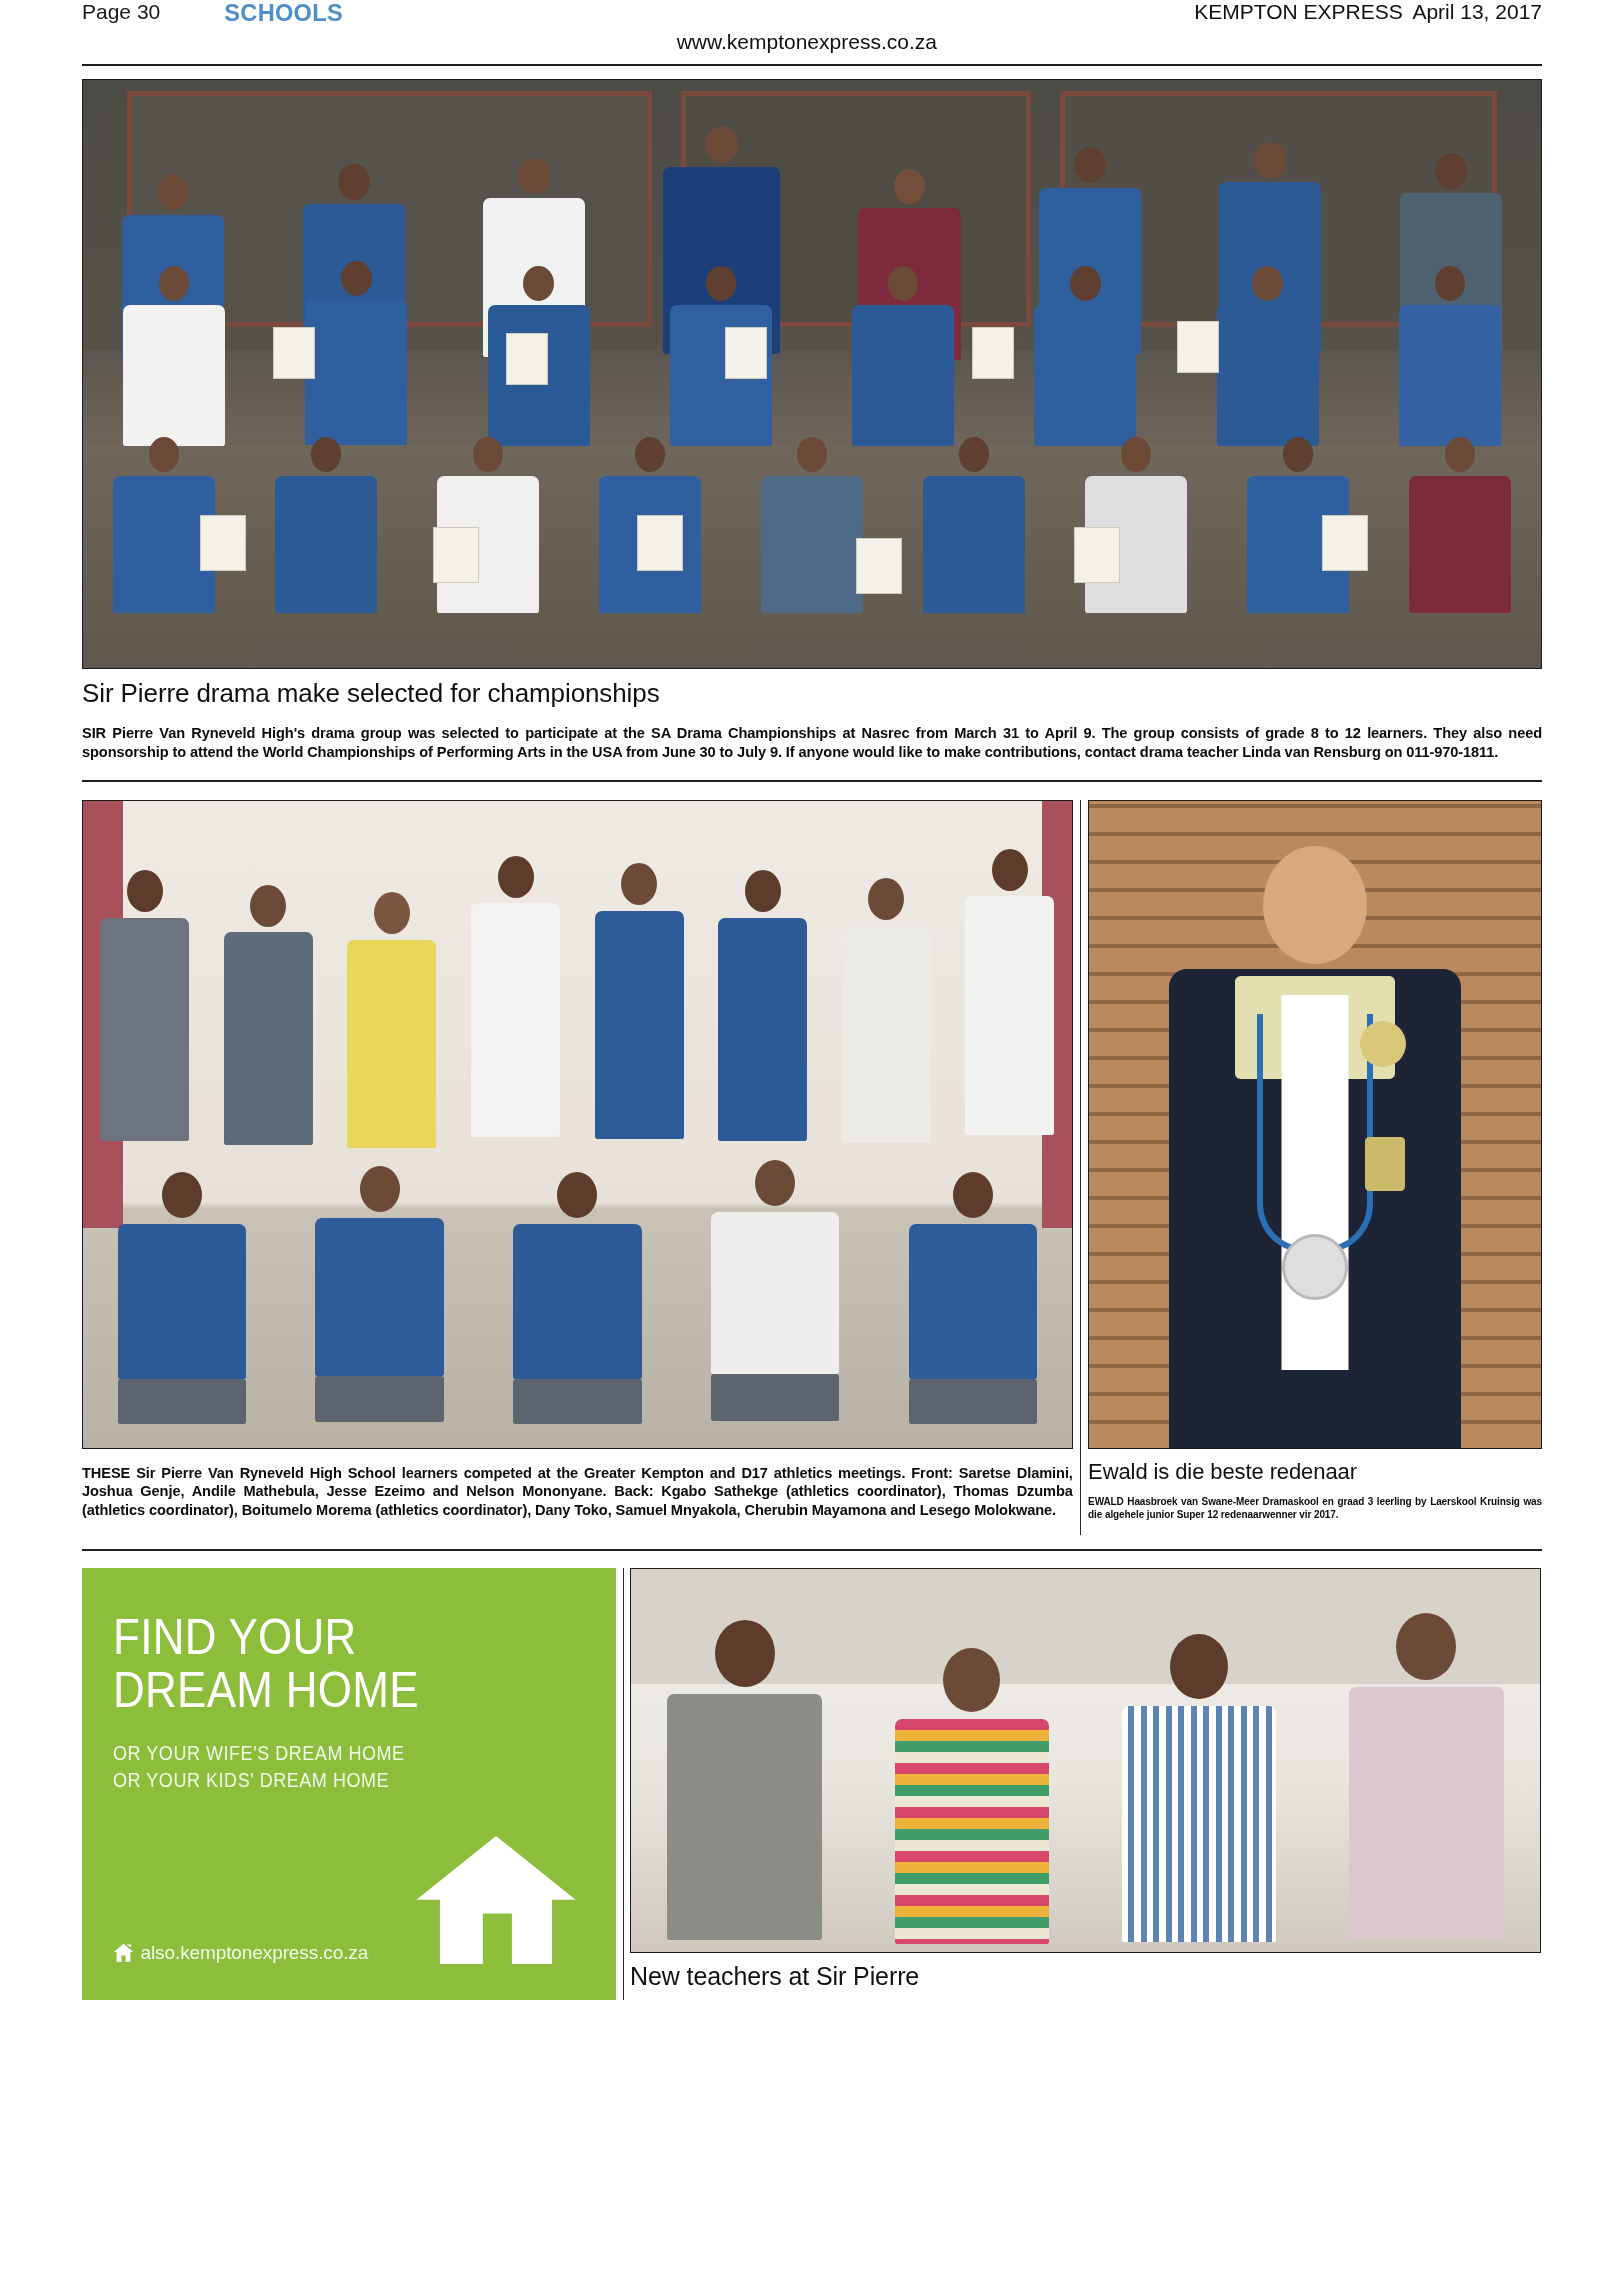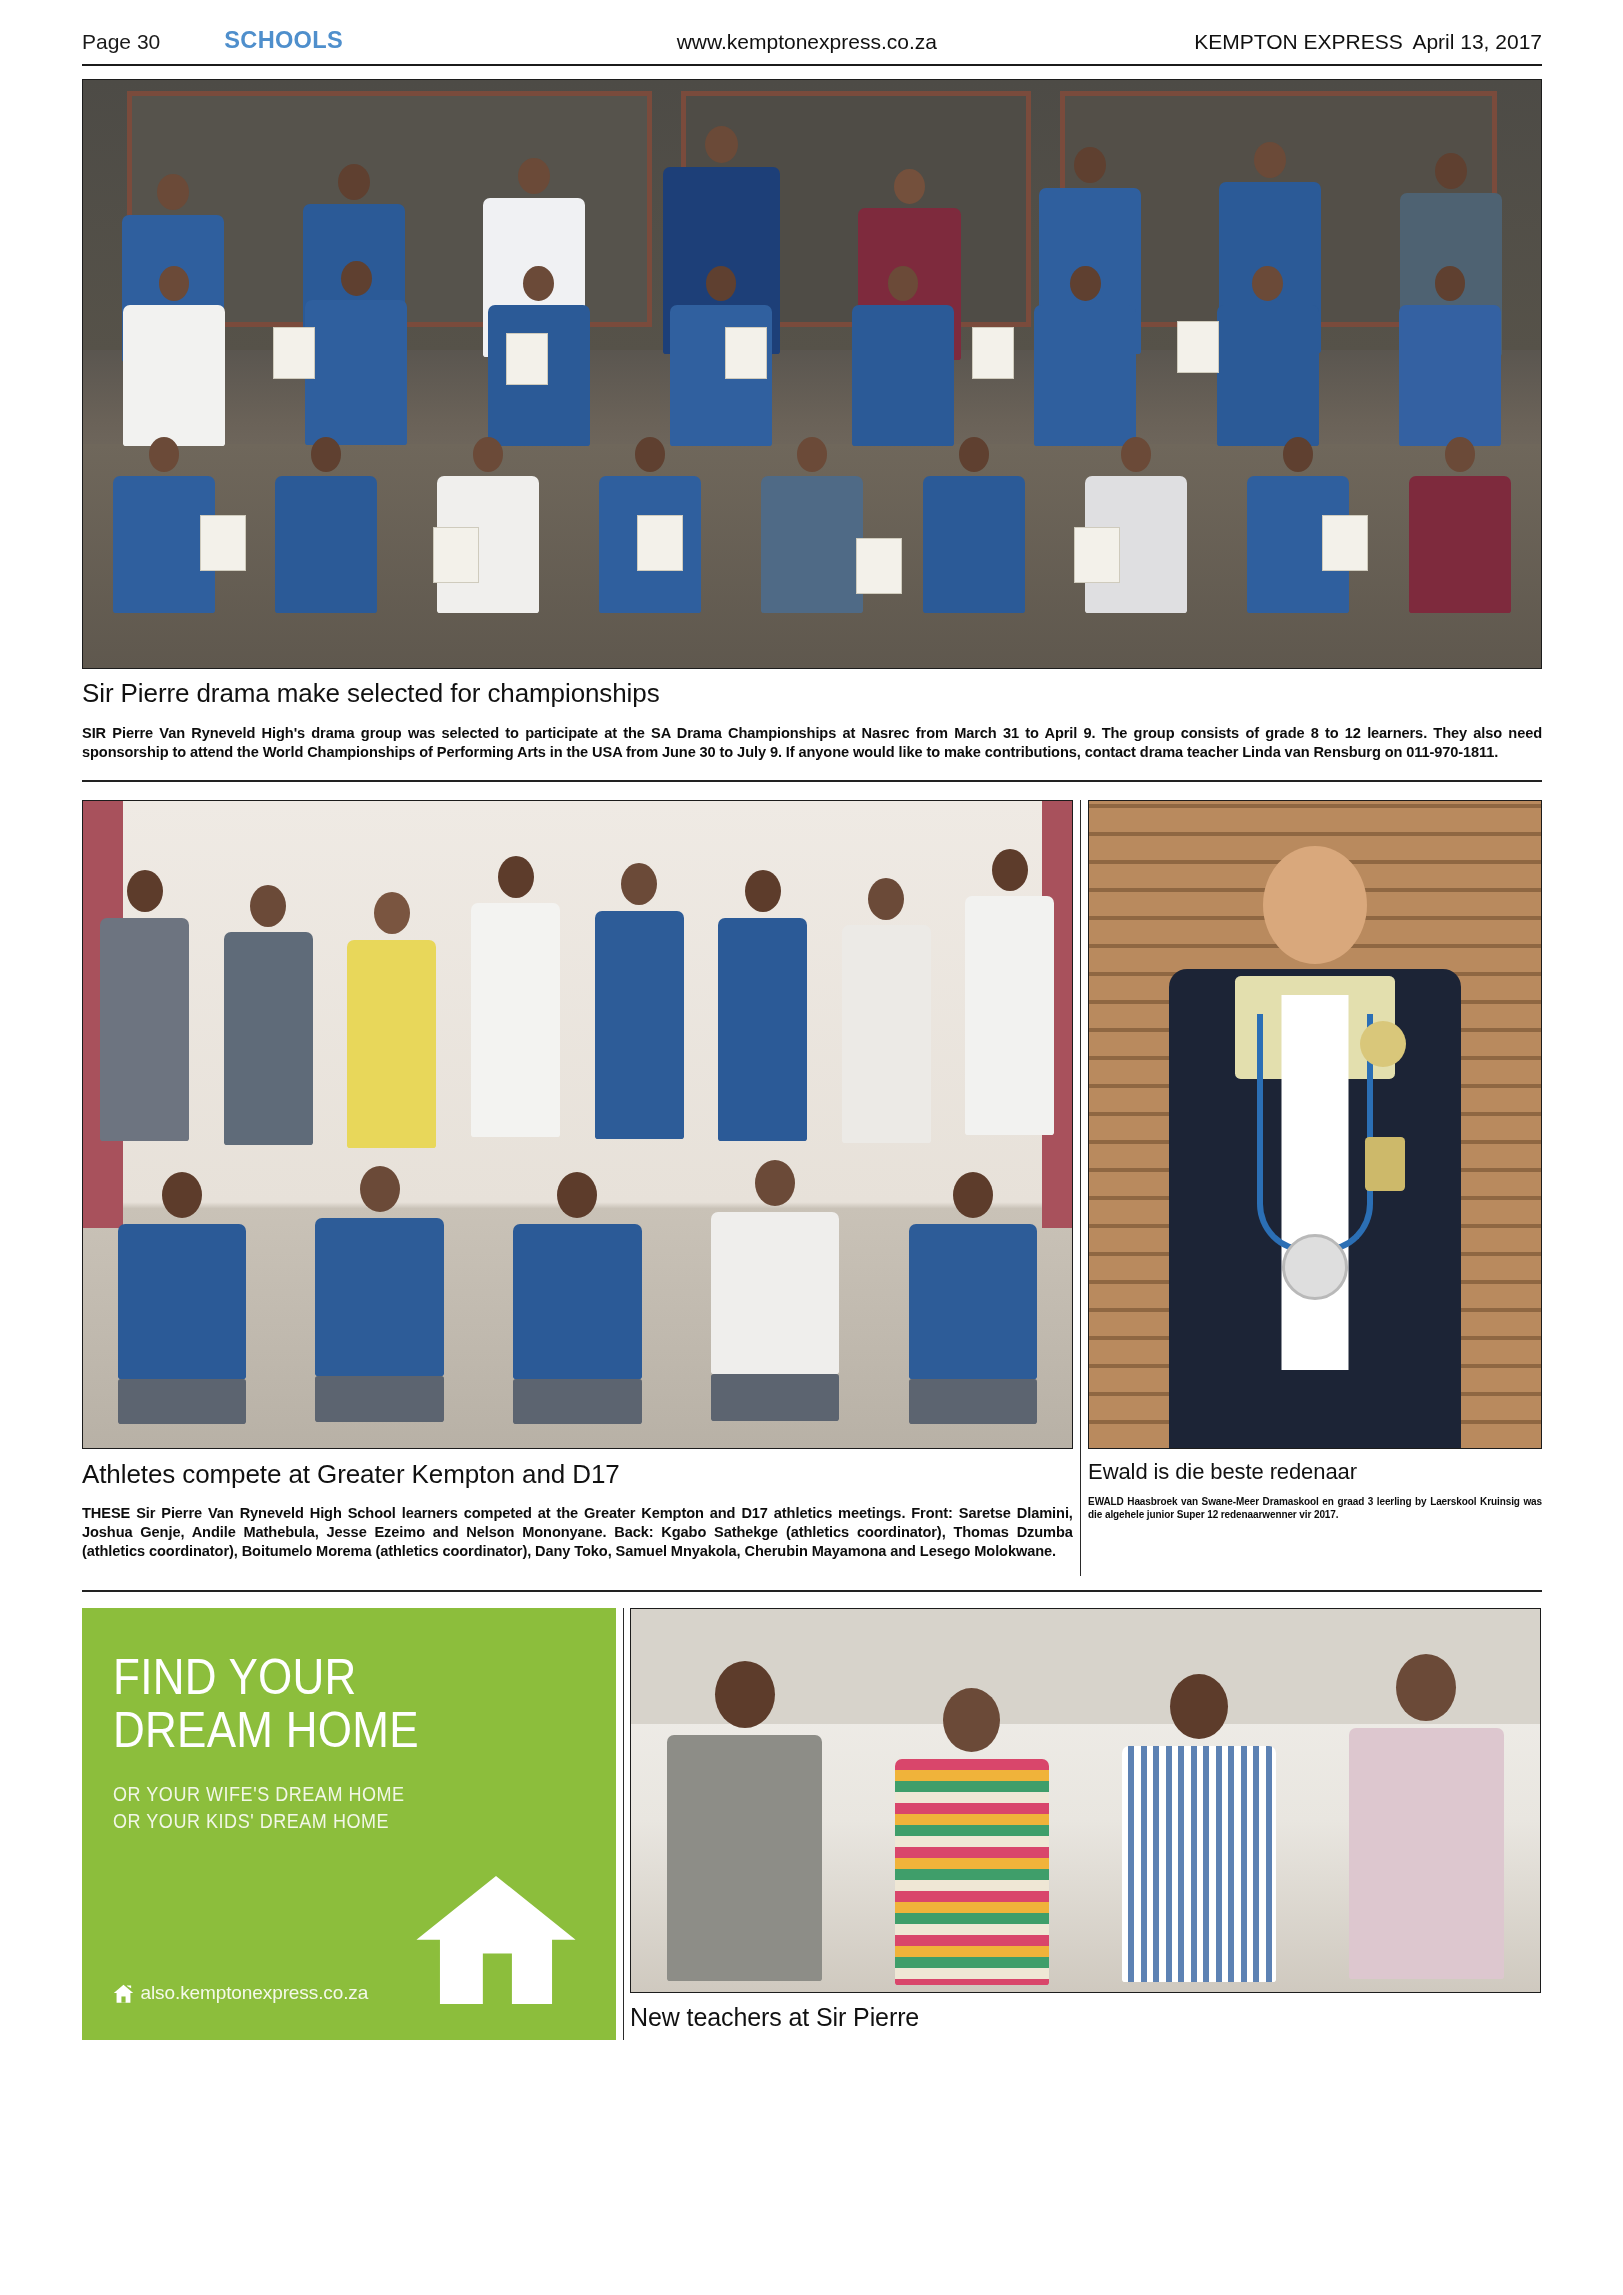--- a/index.html
+++ b/index.html
@@ -21,21 +21,20 @@
     background: #ffffff;
     box-sizing: border-box;
     padding: 0 82px;
   }
 
   
   .masthead {
     position: relative;
     height: 60px;
     display: flex;
-    align-items: flex-end;
     padding-bottom: 5.6px;
     box-sizing: border-box;
   }
   .mh-page {
     font-size: 21px;
     letter-spacing: 0px;
     color: #1a1a1a;
   }
   .mh-section {
     font-size: 23.6px;
@@ -411,21 +410,20 @@
               <div style="width:100%;height:18%;background:#5c6470;border-radius:2.8px;"></div>
             </div>
             <div class="fig" style="width:13%;height:84%;">
               <div class="head" style="width:40px;height:46px;background:#5d3c2b;"></div>
               <div class="body" style="width:100%;height:62%;background:#2d5c98;margin-top:5.6px;"></div>
               <div style="width:100%;height:18%;background:#5c6470;border-radius:2.8px;"></div>
             </div>
           </div>
         </div>
       </div>
-      <h2 class="cap-head">Athletes compete at Greater Kempton and D17</h2>
       <p class="cap-body">THESE Sir Pierre Van Ryneveld High School learners competed at the Greater Kempton and D17 athletics meetings. Front: Saretse Dlamini, Joshua Genje, Andile Mathebula, Jesse Ezeimo and Nelson Mononyane. Back: Kgabo Sathekge (athletics coordinator), Thomas Dzumba (athletics coordinator), Boitumelo Morema (athletics coordinator), Dany Toko, Samuel Mnyakola, Cherubin Mayamona and Lesego Molokwane.</p>
     </div>
 
     <div class="col-gap"></div>
 
     <div class="col-right">
       <div class="photo block2-photo-right">
         <div class="scene">
           <div style="position:absolute;inset:0;background:
               repeating-linear-gradient(0deg,#b98a5e 0px,#b98a5e 23.6px,#8f6742 23.6px,#8f6742 28px),

